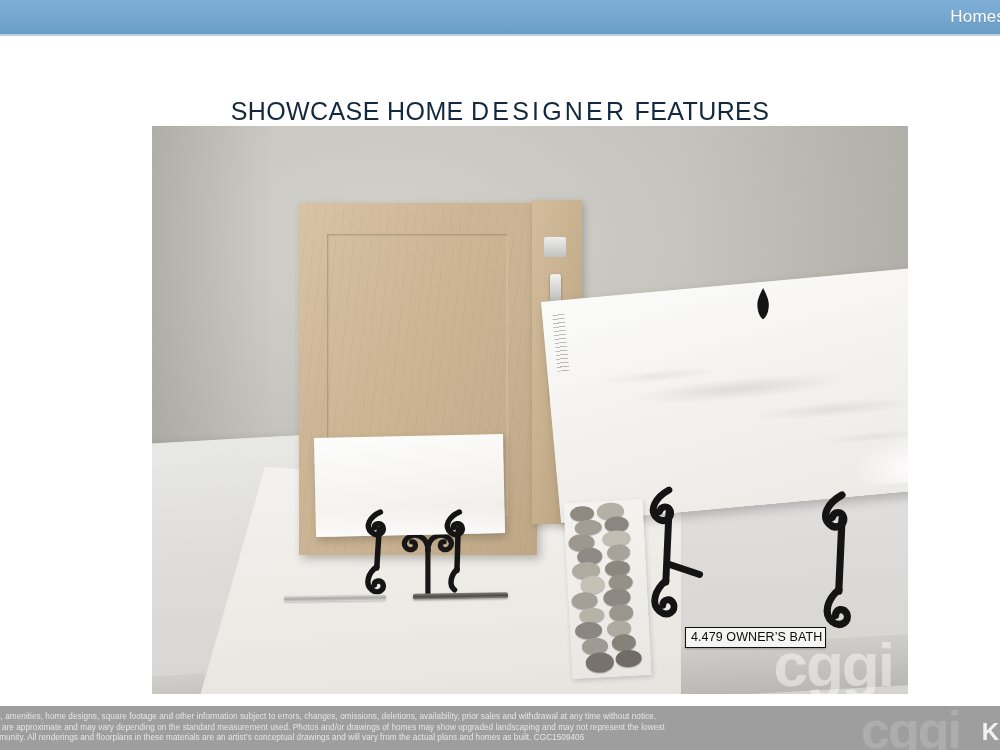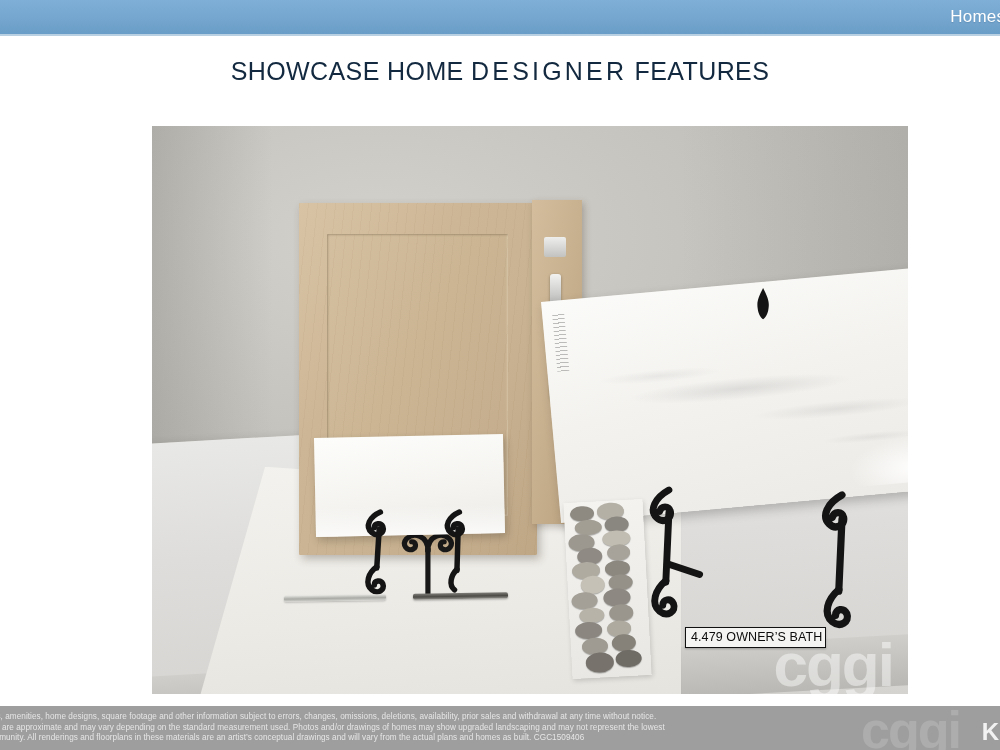--- a/index.html
+++ b/index.html
@@ -37,20 +37,21 @@
     position:absolute; left:0; top:56px; width:1000px;
     text-align:center;
     color:#12293f;
   }
   .title-line {
     font-size:25px;
     line-height:30px;
     font-weight:400;
     letter-spacing:0.4px;
     white-space:nowrap;
+    margin-top:40px;
   }
   .title-line .spaced { letter-spacing:3.2px; }
 
   
   #photo {
     position:absolute;
     left:152px; top:126px;
     width:756px; height:568px;
     overflow:hidden;
     background:#c9c7c2;

